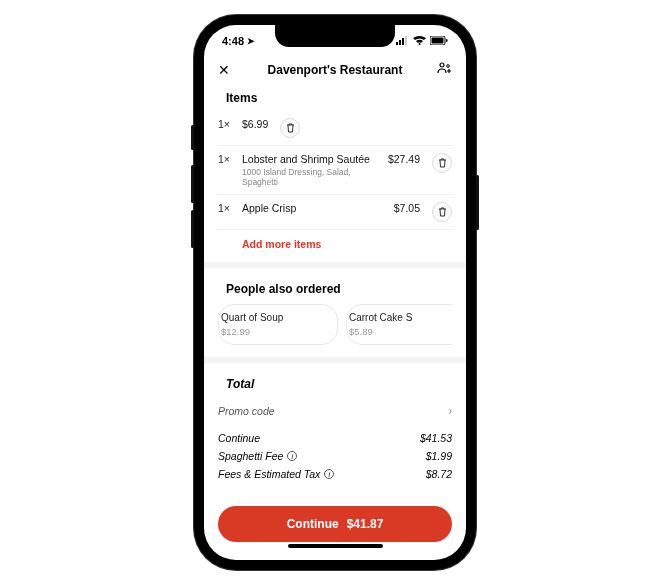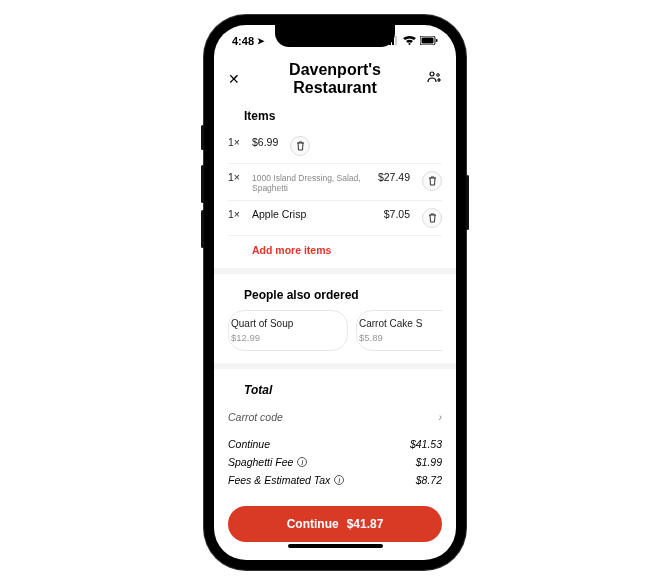--- a/index.html
+++ b/index.html
@@ -3,21 +3,21 @@
 <meta charset="utf-8">
 <style>
   * { box-sizing: border-box; margin: 0; padding: 0; }
   body {
     width: 670px; height: 585px;
     background: #fff;
     font-family: -apple-system, BlinkMacSystemFont, "Segoe UI", Helvetica, Arial, sans-serif;
     display: flex; align-items: center; justify-content: center;
   }
   .phone {
-    width: 262px; height: 555px;
+    width: 282px; height: 555px;
     background: #000;
     border-radius: 42px;
     padding: 10px;
     position: relative;
     box-shadow: 0 0 0 1px #333;
   }
   .side-btn { position: absolute; background: #111; border-radius: 2px; }
   .side-left1 { left: -3px; top: 110px; width: 3px; height: 25px; }
   .side-left2 { left: -3px; top: 150px; width: 3px; height: 38px; }
   .side-left3 { left: -3px; top: 195px; width: 3px; height: 38px; }
@@ -40,25 +40,25 @@
     height: 32px; display: flex; justify-content: space-between; align-items: center;
     padding: 0 18px; font-size: 11px; font-weight: 600;
   }
   .statusbar .left { display: flex; align-items: center; gap: 3px; }
   .statusbar .right { display: flex; align-items: center; gap: 4px; }
   .loc-icon { font-size: 9px; }
   .header {
     display: flex; align-items: center; justify-content: space-between;
     padding: 4px 14px 8px;
   }
-  .header .title { font-size: 16px; font-weight: 600; flex: 1; text-align: center; }
+  .header .title { font-size: 12px; font-weight: 600; flex: 1; text-align: center; }
   .close-x { font-size: 14px; font-weight: 400; width: 18px; }
   .group-icon { width: 18px; text-align: right; }
   .content { flex: 1; overflow: hidden; padding: 0 14px; }
-  .section-title { font-size: 12px; font-weight: 700; margin: 4px 16px 6px; }
+  .section-title { font-size: 12px; font-weight: 700; margin: 4px 8px 6px; }
   .item-row {
     display: flex; align-items: flex-start; gap: 8px;
     padding: 7px 0; border-bottom: 1px solid #f0f0f0;
     font-size: 10.5px;
   }
   .item-row:last-of-type { border-bottom: none; }
   .qty { width: 16px; color: #222; }
   .item-body { flex: 1; }
   .item-name { font-weight: 500; color: #111; }
   .item-sub { font-size: 8.5px; color: #888; margin-top: 2px; }
@@ -170,20 +170,21 @@
         <div class="trash">
           <svg width="9" height="10" viewBox="0 0 9 10">
               <path d="M1 2 L8 2 M3 2 L3 1 L6 1 L6 2 M2 2 L2.5 9 L6.5 9 L7 2" fill="none" stroke="#333" stroke-width="1"></path>
             </svg>
         </div>
       </div>
 
       <div class="item-row">
         <div class="qty">1×</div>
         <div class="item-body">
+          <div class="item-name">Lobster and Shrimp Sautée</div>
           <div class="item-sub">1000 Island Dressing, Salad, Spaghetti</div>
         </div>
         <div class="item-price">$27.49</div>
         <div class="trash">
           <svg width="9" height="10" viewBox="0 0 9 10">
               <path d="M1 2 L8 2 M3 2 L3 1 L6 1 L6 2 M2 2 L2.5 9 L6.5 9 L7 2" fill="none" stroke="#333" stroke-width="1"></path>
             </svg>
         </div>
       </div>
 
@@ -216,21 +217,21 @@
             <div class="card-price">$5.89</div>
           </div>
         </div>
       </div>
 
       <div class="divider" style="margin-top:12px"></div>
 
       <div class="totals">
         <div class="section-title">Total</div>
         <div class="promo-row">
-          <span>Carrot code</span>
+          <span>Promo code</span>
           <span class="chev">›</span>
         </div>
         <div class="tot-line">
           <span class="tot-label">Continue</span>
           <span>$41.53</span>
         </div>
         <div class="tot-line">
           <span class="tot-label">
             <span>Spaghetti Fee</span>
             <span class="info-circ">i</span>

